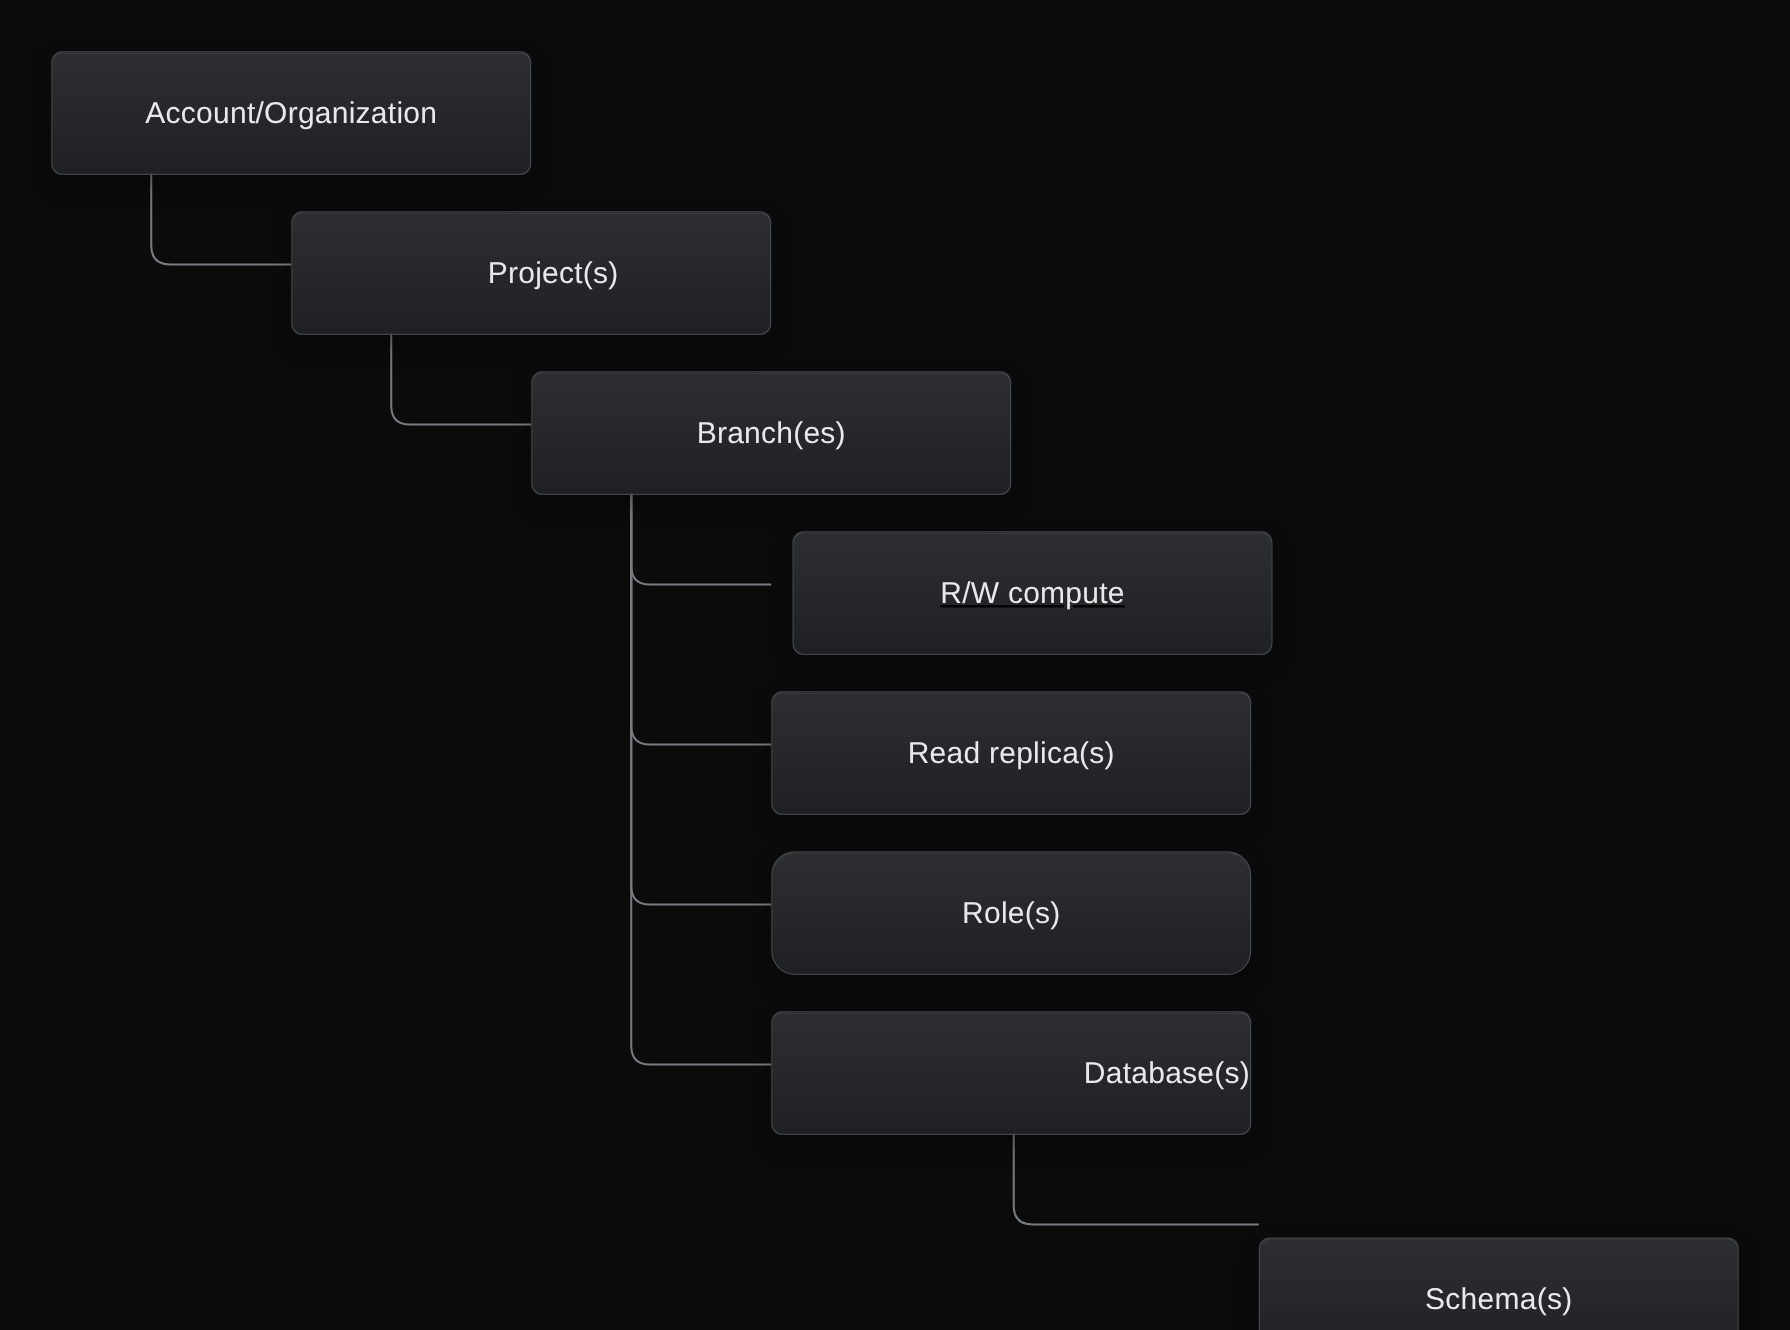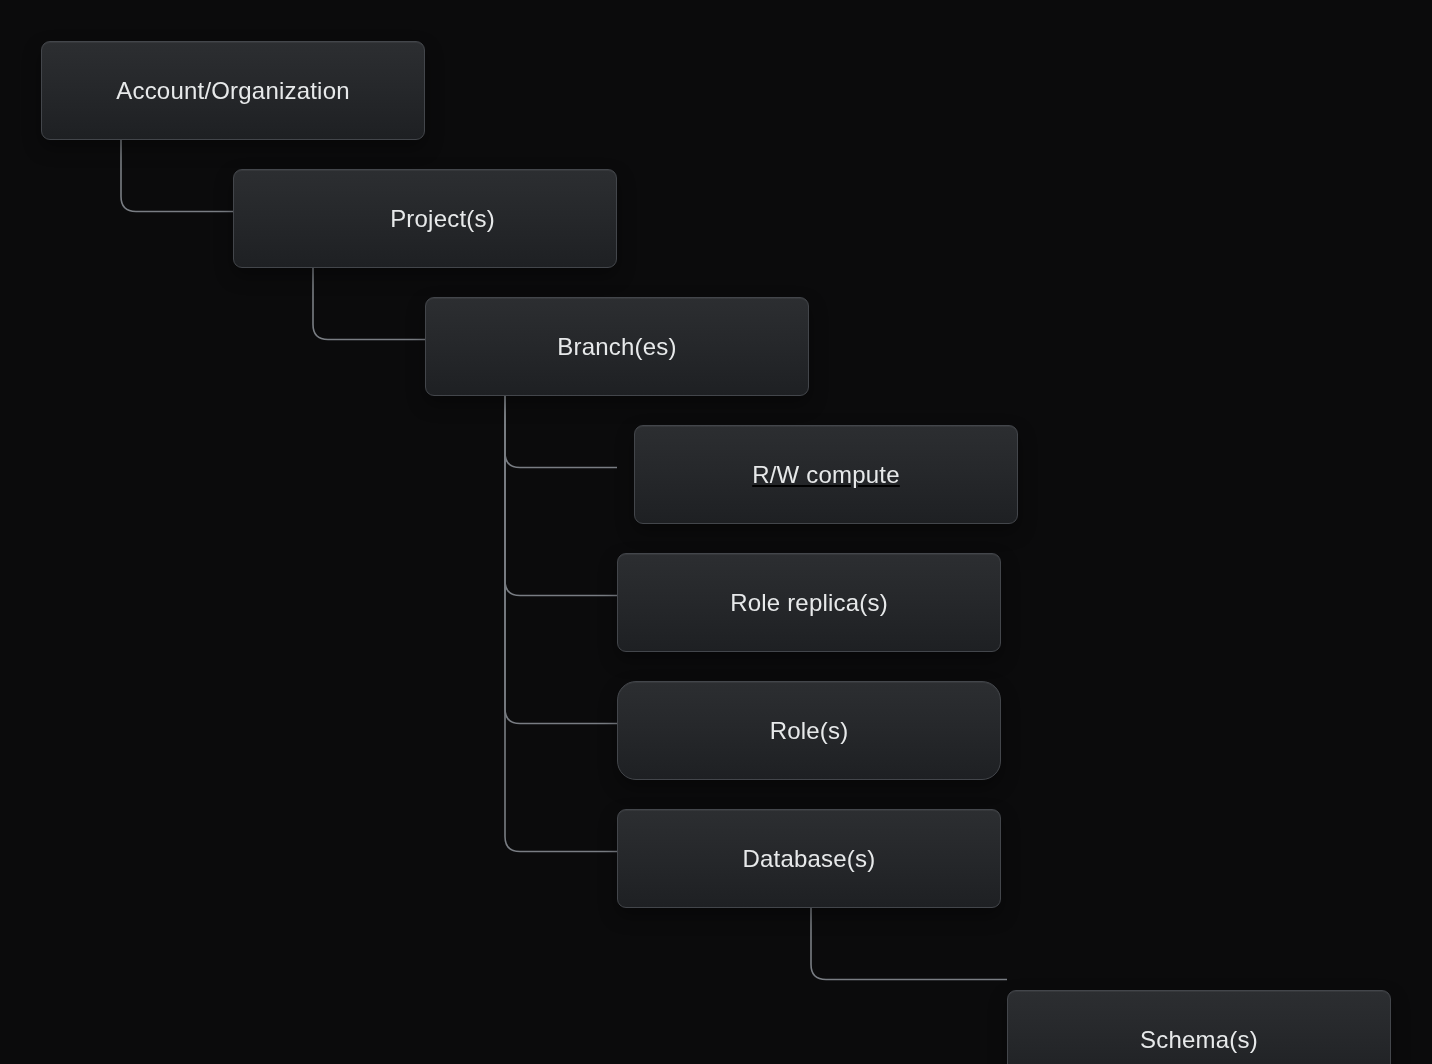--- a/index.html
+++ b/index.html
@@ -64,25 +64,25 @@
       <div class="node" style="left: 233px; top: 169px; padding-left: 35px;">
         <span class="node-label">Project(s)</span>
       </div>
       <div class="node" style="left: 425px; top: 297px;">
         <span class="node-label">Branch(es)</span>
       </div>
       <div class="node" style="left: 634px; top: 425px; text-decoration: underline;">
         <span class="node-label">R/W compute</span>
       </div>
       <div class="node" style="left: 617px; top: 553px;">
-        <span class="node-label">Role replica(s)</span>
+        <span class="node-label">Read replica(s)</span>
       </div>
       <div class="node" style="left: 617px; top: 681px; border-radius: 19px;">
         <span class="node-label">Role(s)</span>
       </div>
-      <div class="node" style="left: 617px; top: 809px;">
+      <div class="node" style="left: 617px; top: 809px; justify-content: flex-end;">
         <span class="node-label">Database(s)</span>
       </div>
       <div class="node" style="left: 1007px; top: 990px;">
         <span class="node-label">Schema(s)</span>
       </div>
     </div>
 </div>
 
 </body></html>

